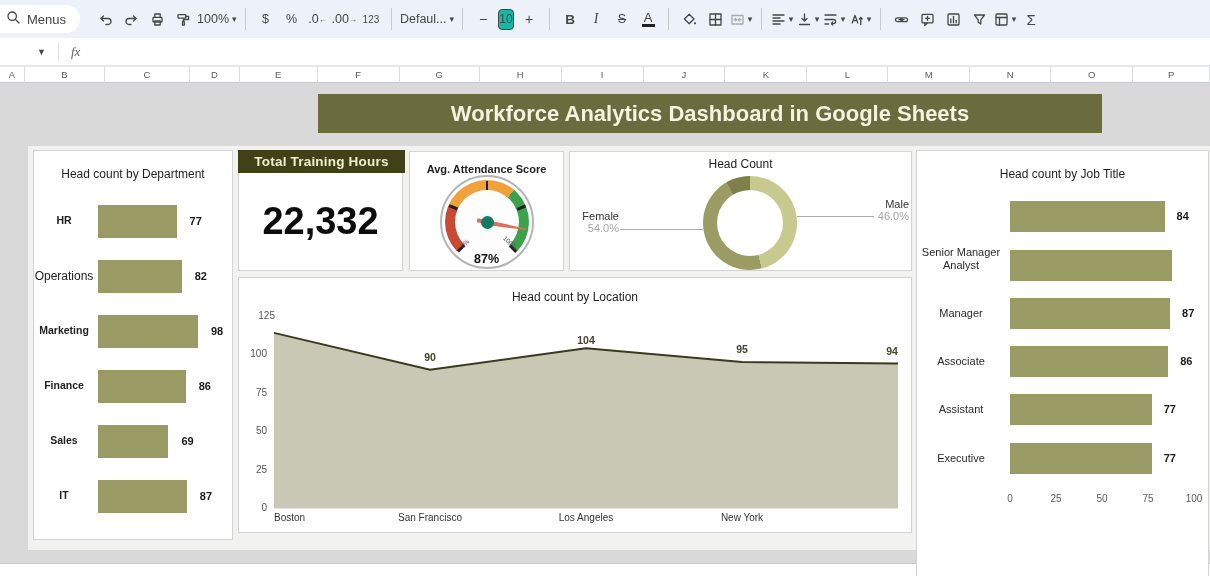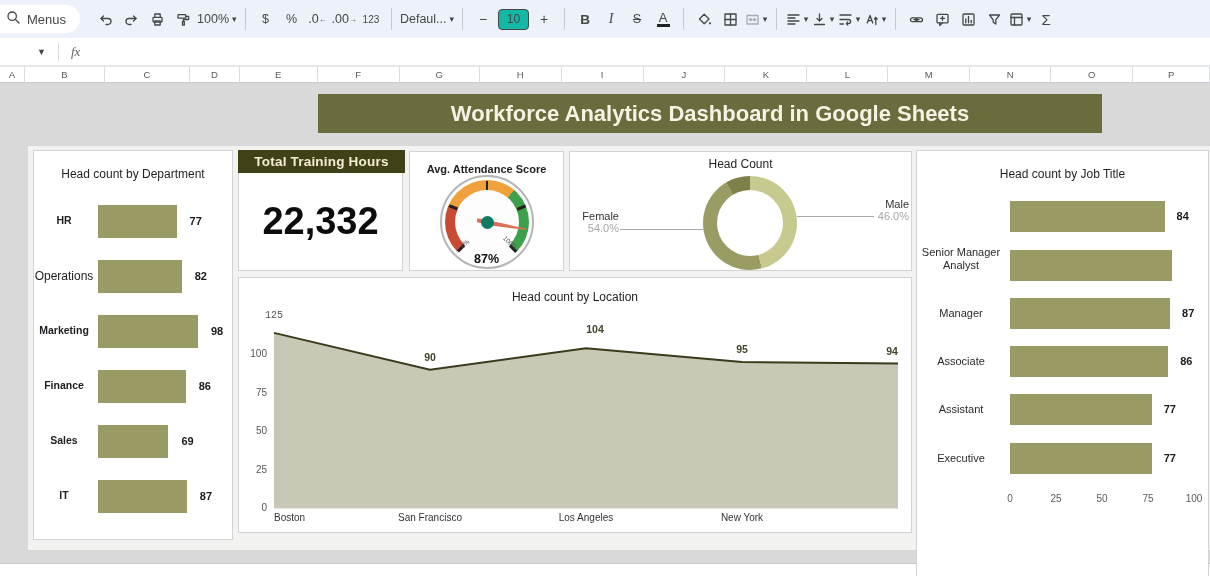--- a/index.html
+++ b/index.html
@@ -15,21 +15,21 @@
   .menus-pill { background:#fff; border-radius:0 14px 14px 0; height:28px; padding:0 14px 0 6px;
                 display:flex; align-items:center; gap:6px; font-size:13px; color:#444746; margin-right:12px; }
   .tb-caret { font-size:9px; margin-left:3px; color:#444746; }
   .tb-divider { width:1px; height:22px; background:#c6cacd; margin:0 7px; }
   .tb-text { font-size:12.5px; }
   .tb-bold { font-weight:bold; font-size:13.5px; }
   .tb-italic { font-family:"Liberation Serif", serif; font-style:italic; font-size:14px; }
   .tb-strike { text-decoration:line-through; font-size:12.5px; }
   .tb-A { font-size:13px; line-height:11px; display:flex; flex-direction:column; align-items:center; }
   .tb-A .bar { width:13px; height:3px; background:#202124; margin-top:1px; }
-  .fs-box { width:31px; height:21px; border:1.5px solid #444746; border-radius:4px; display:flex;
+  .fs-box { width:16px; height:21px; border:1.5px solid #444746; border-radius:4px; display:flex;
             align-items:center; justify-content:center; font-size:12px; margin:0 2px; background:#14b8a6; }
   .dec-mini { font-size:8px; vertical-align:sub; }
   .sigma { font-size:15px; }
 
   
   .formula-bar { position:absolute; left:0; top:38px; width:1210px; height:28px; background:#fff;
                  border-bottom:1px solid #e3e6ea; display:flex; align-items:center; }
   .name-box { width:52px; height:100%; display:flex; align-items:center; justify-content:flex-end;
               padding-right:6px; color:#444746; font-size:9px; }
   .fb-divider { width:1px; height:18px; background:#dadce0; margin:0 6px; }
@@ -358,23 +358,23 @@
         <polygon points="35,54.89599999999999 191,91.75999999999999 347,70.256 503,84.07999999999998 659,85.61599999999999 659,230 35,230" fill="#c8c8b5"></polygon>
         <polyline points="35,54.89599999999999 191,91.75999999999999 347,70.256 503,84.07999999999998 659,85.61599999999999" fill="none" stroke="#3a3a1d" stroke-width="2"></polyline>
         <line x1="35" y1="230" x2="659" y2="230" stroke="#c9c9c9"></line>
       </svg>
     <div id="areaLabels">
         <div class="area-ytick" style="left: 0px; top: 224px;">0</div>
         <div class="area-ytick" style="left: 0px; top: 185.6px;">25</div>
         <div class="area-ytick" style="left: 0px; top: 147.2px;">50</div>
         <div class="area-ytick" style="left: 0px; top: 108.8px;">75</div>
         <div class="area-ytick" style="left: 0px; top: 70.4px;">100</div>
-        <div class="area-ytick" style="left: 16px; top: 32px; font-family: Liberation Mono, monospace;">125</div>
+        <div class="area-ytick" style="left: 8px; top: 32px;">125</div>
         <div class="area-datalabel" style="left: 177px; top: 72.76px; width: 28px;">90</div>
-        <div class="area-datalabel" style="left: 333px; top: 45px; width: 28px; margin-left: 9px;">104</div>
+        <div class="area-datalabel" style="left: 333px; top: 56px; width: 28px;">104</div>
         <div class="area-datalabel" style="left: 489px; top: 65.08px; width: 28px;">95</div>
         <div class="area-datalabel" style="left: 639px; top: 66.616px; width: 28px;">94</div>
         <div class="area-xlabel" style="left: 35px;">Boston</div>
         <div class="area-xlabel" style="left: 146px; width: 90px; text-align: center;">San Francisco</div>
         <div class="area-xlabel" style="left: 302px; width: 90px; text-align: center;">Los Angeles</div>
         <div class="area-xlabel" style="left: 458px; width: 90px; text-align: center;">New York</div>
       </div>
   </div>
 
   <div class="card card-jobs">

